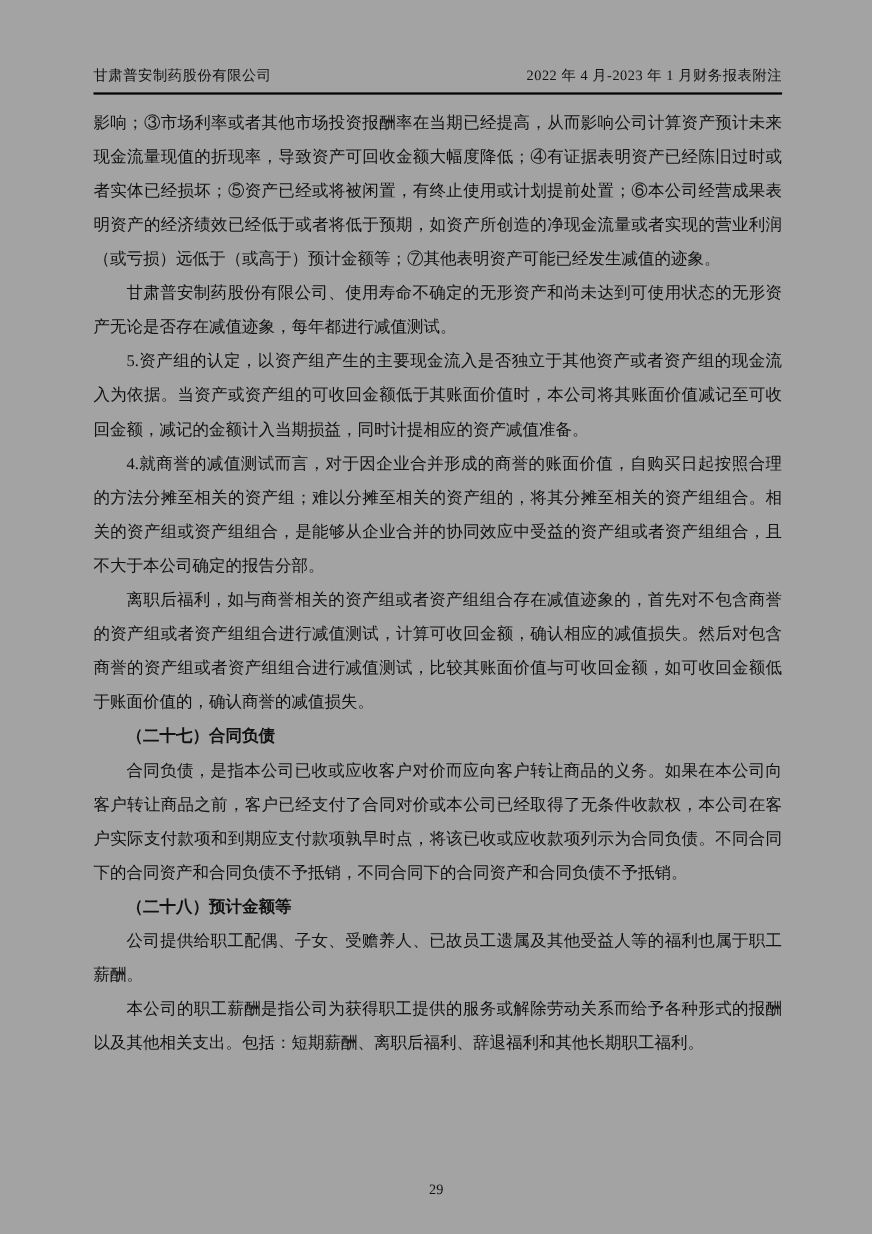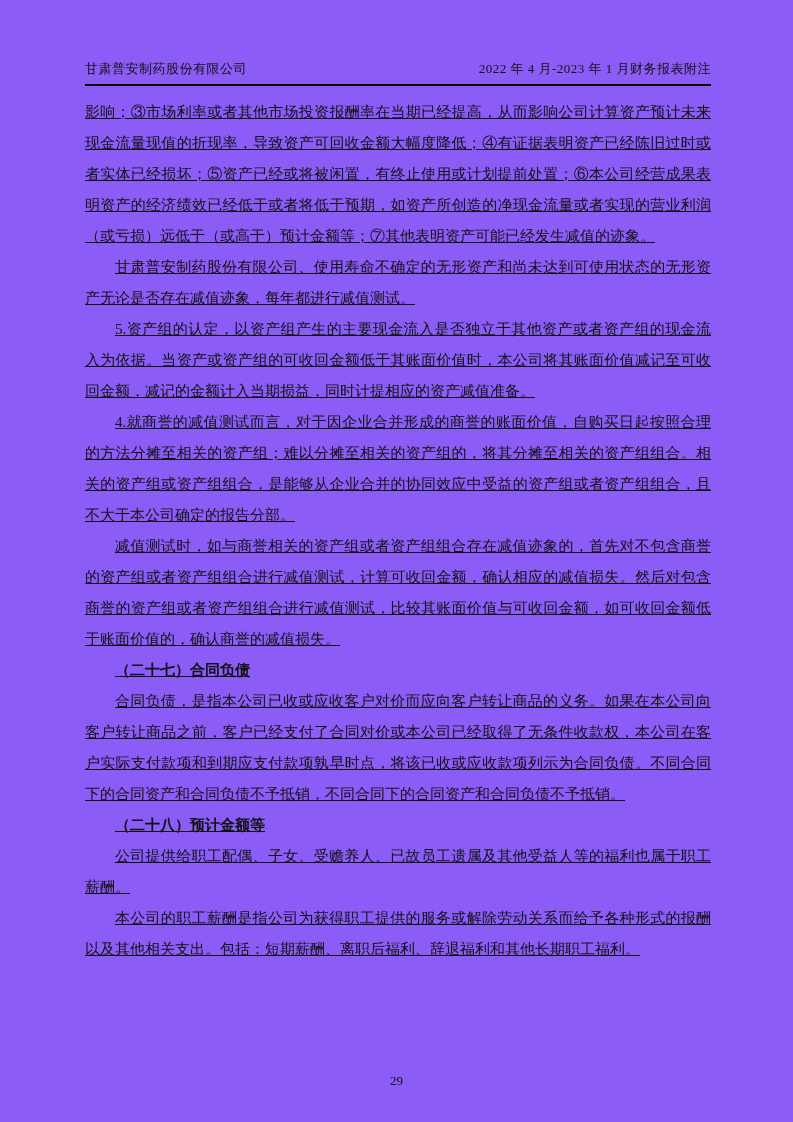--- a/index.html
+++ b/index.html
@@ -4,21 +4,21 @@
 <style>
   html, body {
     margin: 0;
     padding: 0;
     background: #ffffff;
   }
   .page {
     position: relative;
     width: 793px;
     height: 1122px;
-    background: #8b5cf6;
+    background: #a3a3a3;
     font-family: "Liberation Serif", "DejaVu Serif", serif;
     color: #111111;
     overflow: hidden;
   }
   .doc-header {
     position: absolute;
     top: 60px;
     left: 85px;
     width: 626px;
     display: flex;
@@ -31,21 +31,20 @@
   }
   .doc-body {
     position: absolute;
     top: 97px;
     left: 85px;
     width: 626px;
     font-size: 15px;
     line-height: 31px;
     text-align: justify;
     text-justify: inter-ideograph;
-    text-decoration: underline;
   }
   .doc-body p {
     margin: 0;
     text-indent: 2em;
   }
   .doc-body p.continuation {
     text-indent: 0;
   }
   .doc-body p.heading {
     font-weight: bold;
@@ -67,21 +66,21 @@
   <div class="doc-header">
     <span>甘肃普安制药股份有限公司</span>
     <span>2022 年 4 月-2023 年 1 月财务报表附注</span>
   </div>
 
   <div class="doc-body">
     <p class="continuation">影响；③市场利率或者其他市场投资报酬率在当期已经提高，从而影响公司计算资产预计未来现金流量现值的折现率，导致资产可回收金额大幅度降低；④有证据表明资产已经陈旧过时或者实体已经损坏；⑤资产已经或将被闲置，有终止使用或计划提前处置；⑥本公司经营成果表明资产的经济绩效已经低于或者将低于预期，如资产所创造的净现金流量或者实现的营业利润（或亏损）远低于（或高于）预计金额等；⑦其他表明资产可能已经发生减值的迹象。</p>
     <p>甘肃普安制药股份有限公司、使用寿命不确定的无形资产和尚未达到可使用状态的无形资产无论是否存在减值迹象，每年都进行减值测试。</p>
     <p>5.资产组的认定，以资产组产生的主要现金流入是否独立于其他资产或者资产组的现金流入为依据。当资产或资产组的可收回金额低于其账面价值时，本公司将其账面价值减记至可收回金额，减记的金额计入当期损益，同时计提相应的资产减值准备。</p>
     <p>4.就商誉的减值测试而言，对于因企业合并形成的商誉的账面价值，自购买日起按照合理的方法分摊至相关的资产组；难以分摊至相关的资产组的，将其分摊至相关的资产组组合。相关的资产组或资产组组合，是能够从企业合并的协同效应中受益的资产组或者资产组组合，且不大于本公司确定的报告分部。</p>
-    <p>减值测试时，如与商誉相关的资产组或者资产组组合存在减值迹象的，首先对不包含商誉的资产组或者资产组组合进行减值测试，计算可收回金额，确认相应的减值损失。然后对包含商誉的资产组或者资产组组合进行减值测试，比较其账面价值与可收回金额，如可收回金额低于账面价值的，确认商誉的减值损失。</p>
+    <p>离职后福利，如与商誉相关的资产组或者资产组组合存在减值迹象的，首先对不包含商誉的资产组或者资产组组合进行减值测试，计算可收回金额，确认相应的减值损失。然后对包含商誉的资产组或者资产组组合进行减值测试，比较其账面价值与可收回金额，如可收回金额低于账面价值的，确认商誉的减值损失。</p>
     <p class="heading">（二十七）合同负债</p>
     <p>合同负债，是指本公司已收或应收客户对价而应向客户转让商品的义务。如果在本公司向客户转让商品之前，客户已经支付了合同对价或本公司已经取得了无条件收款权，本公司在客户实际支付款项和到期应支付款项孰早时点，将该已收或应收款项列示为合同负债。不同合同下的合同资产和合同负债不予抵销，不同合同下的合同资产和合同负债不予抵销。</p>
     <p class="heading">（二十八）预计金额等</p>
     <p>公司提供给职工配偶、子女、受赡养人、已故员工遗属及其他受益人等的福利也属于职工薪酬。</p>
     <p>本公司的职工薪酬是指公司为获得职工提供的服务或解除劳动关系而给予各种形式的报酬以及其他相关支出。包括：短期薪酬、离职后福利、辞退福利和其他长期职工福利。</p>
   </div>
 
   <div class="doc-footer">
     <span>29</span>
   </div>

